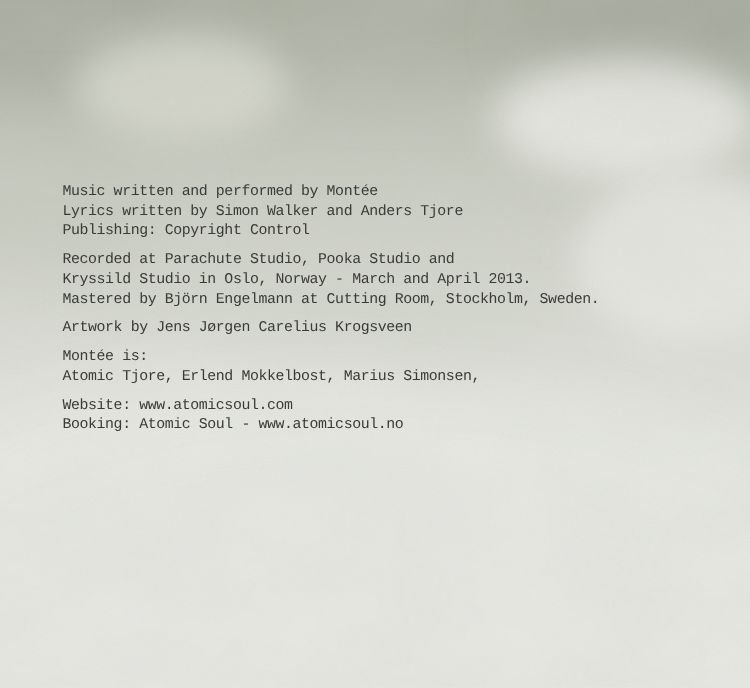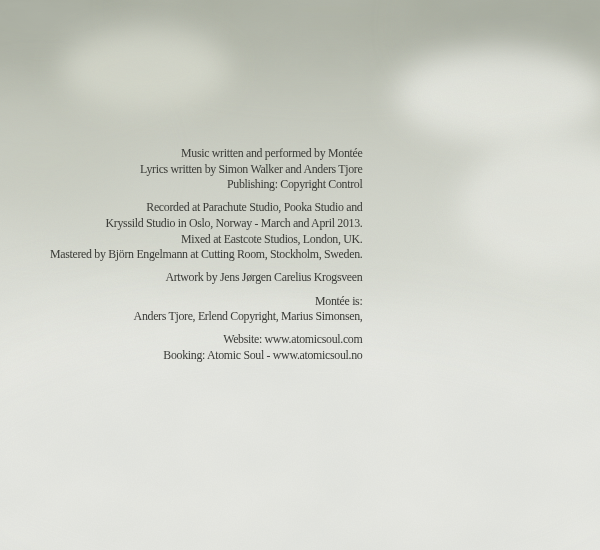--- a/index.html
+++ b/index.html
@@ -7,22 +7,21 @@
     padding: 0;
     width: 600px;
     height: 550px;
     overflow: hidden;
     background: #e4e5e0;
   }
   .booklet-page {
     position: relative;
     width: 600px;
     height: 550px;
-    font-family: Liberation Serif, serif;
-    text-align: right;
+    font-family: Liberation Mono, monospace;
   }
   .cloud-bg {
     position: absolute;
     left: 0;
     top: 0;
     width: 600px;
     height: 550px;
     display: block;
   }
   .credits {
@@ -95,31 +94,30 @@
 
     <div class="para">
       <div class="line">Music written and performed by Montée</div>
       <div class="line">Lyrics written by Simon Walker and Anders Tjore</div>
       <div class="line">Publishing: Copyright Control</div>
     </div>
 
     <div class="para">
       <div class="line">Recorded at Parachute Studio, Pooka Studio and</div>
       <div class="line">Kryssild Studio in Oslo, Norway - March and April 2013.</div>
-      <div class="line">Mixed at Eastcote Studios, London, UK.</div>
       <div class="line">Mastered by Björn Engelmann at Cutting Room, Stockholm, Sweden.</div>
     </div>
 
     <div class="para">
       <div class="line">Artwork by Jens Jørgen Carelius Krogsveen</div>
     </div>
 
     <div class="para">
       <div class="line">Montée is:</div>
-      <div class="line">Anders Tjore, Erlend Copyright, Marius Simonsen,</div>
+      <div class="line">Atomic Tjore, Erlend Mokkelbost, Marius Simonsen,</div>
     </div>
 
     <div class="para">
       <div class="line">Website: www.atomicsoul.com</div>
       <div class="line">Booking: Atomic Soul - www.atomicsoul.no</div>
     </div>
 
   </div>
 </div>
 

